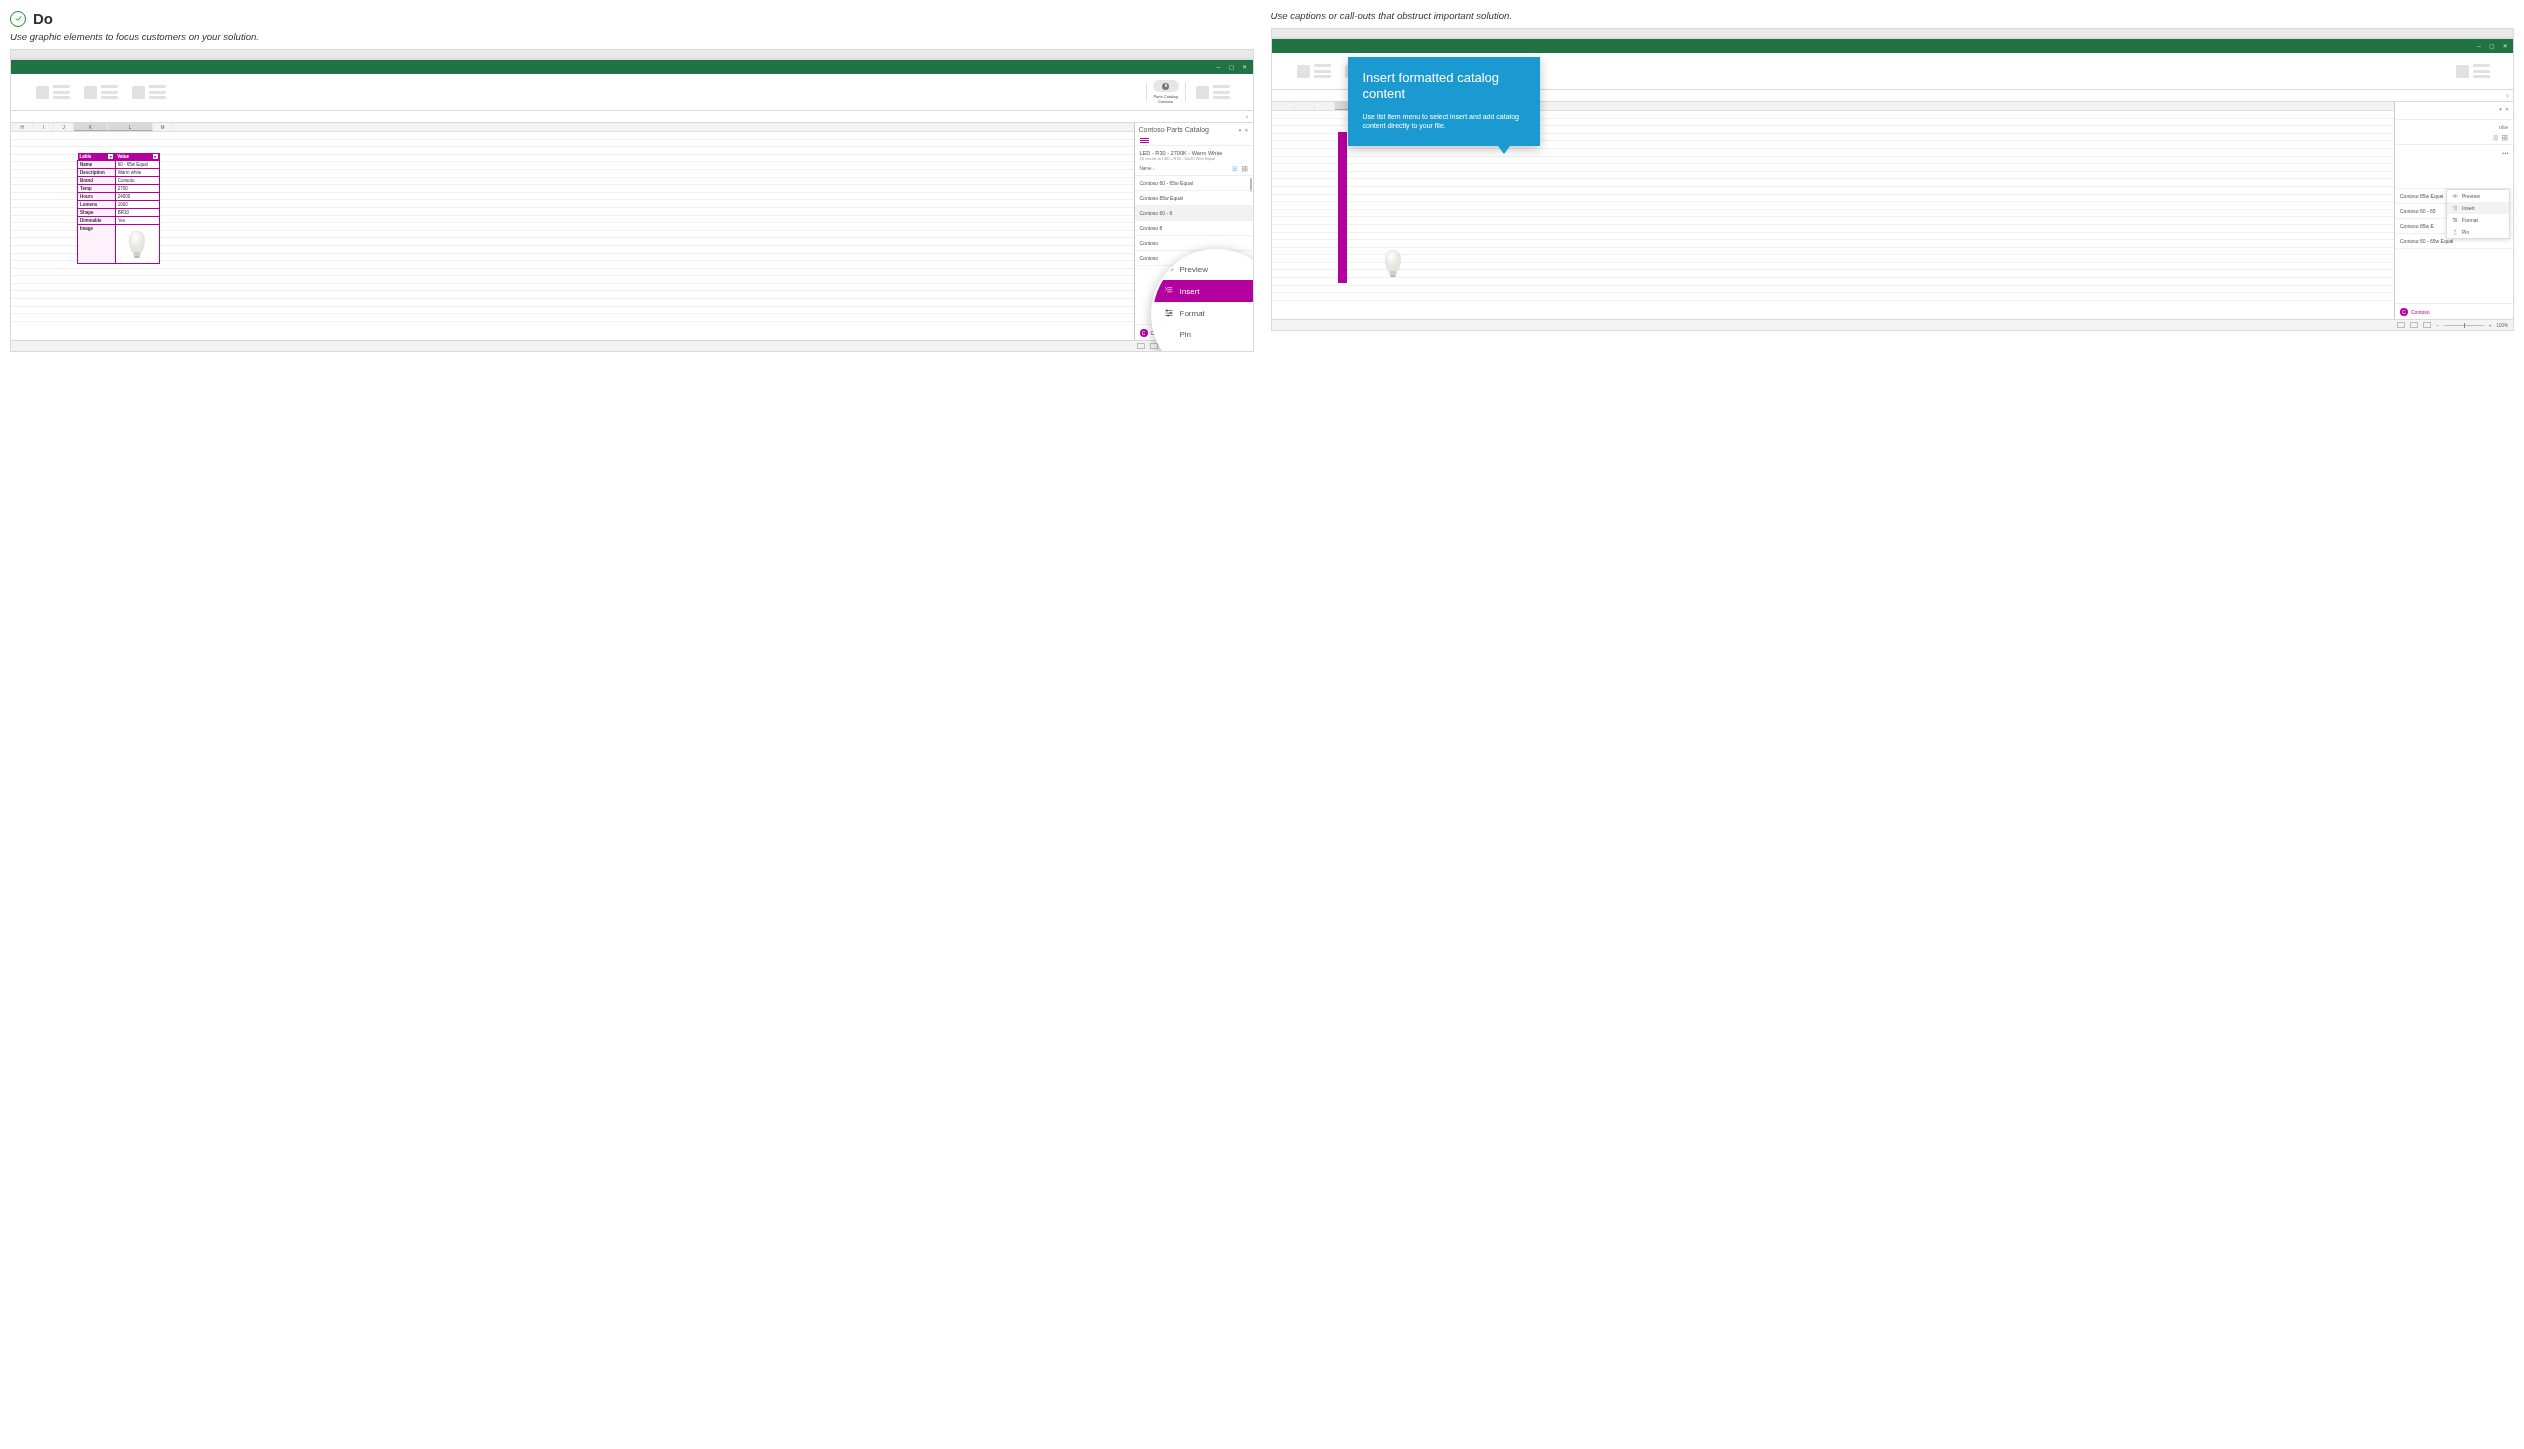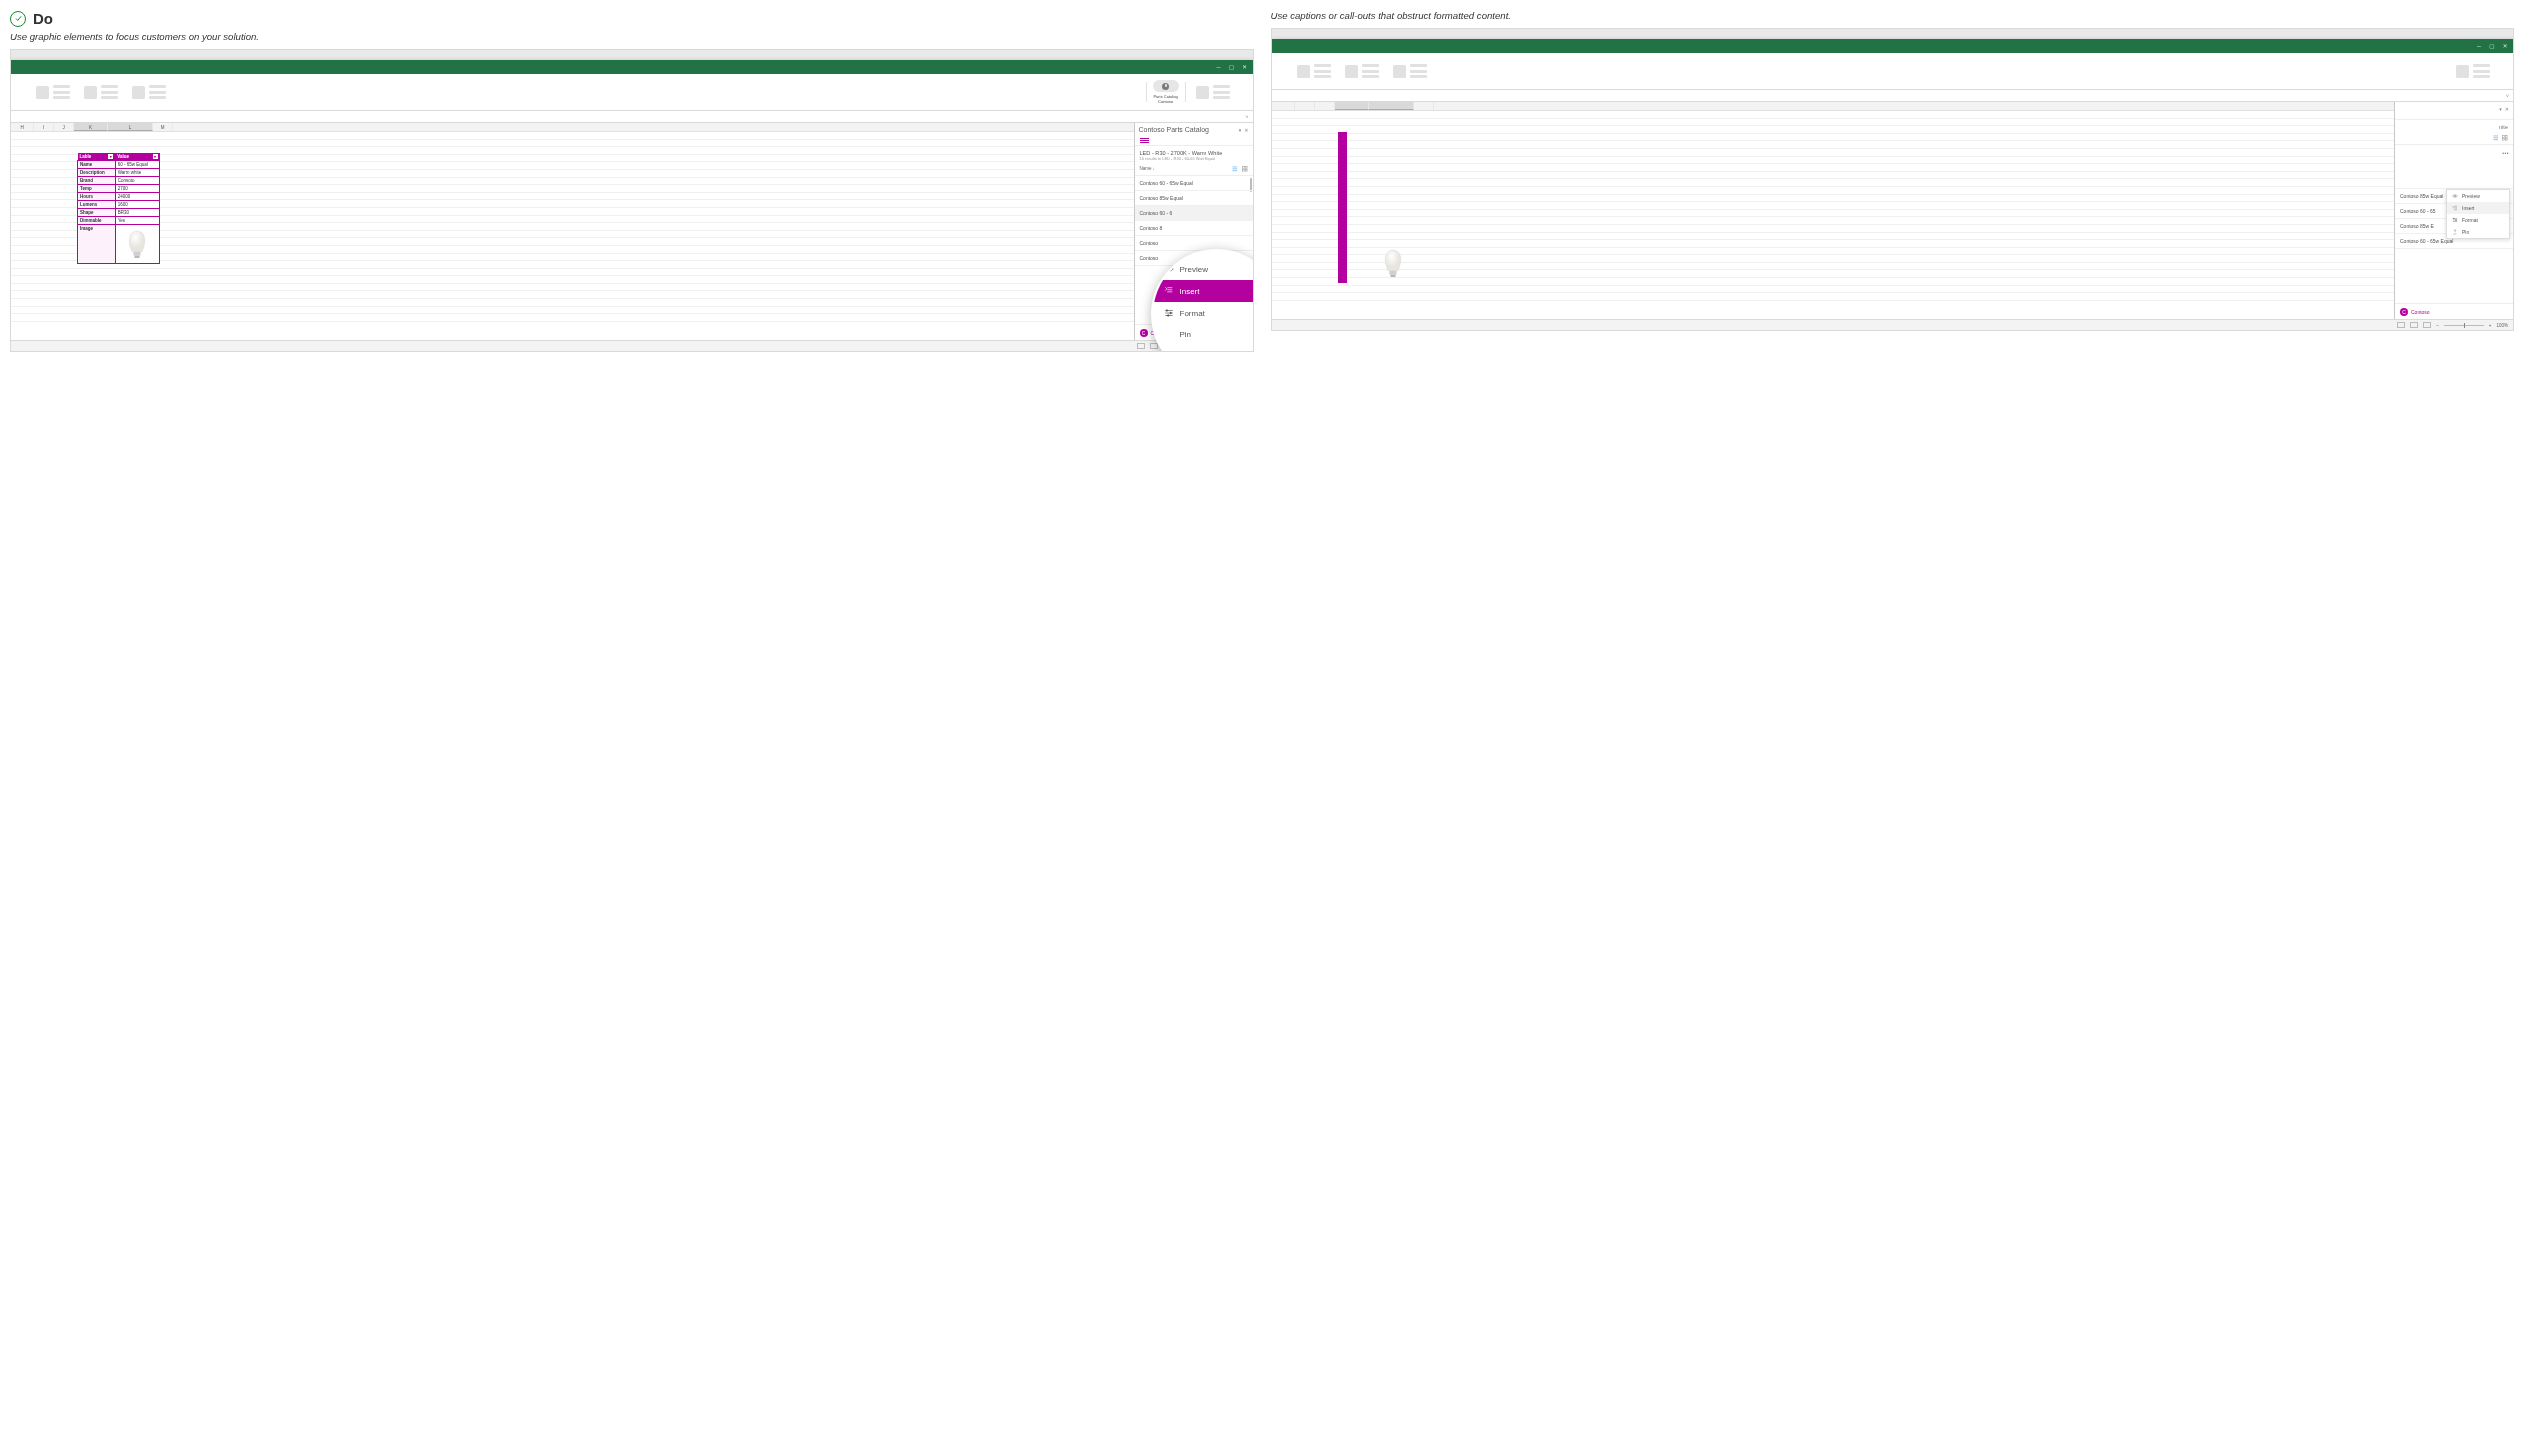--- a/index.html
+++ b/index.html
@@ -367,21 +367,21 @@
             <span style="width:10px"></span>
             <span>Pin</span>
           </div>
         </div>
       </div>
 
     </div>
   </div>
 
   <div class="col">
-    <div class="subtxt">Use captions or call-outs that obstruct formatted content.</div>
+    <div class="subtxt">Use captions or call-outs that obstruct important solution.</div>
 
     <div class="frame">
       <div class="win">
         <div class="titlebar">
           <div class="wbtn">─</div>
           <div class="wbtn">▢</div>
           <div class="wbtn">✕</div>
         </div>
         <div class="ribbon">
           <div class="rgroup">
@@ -553,17 +553,21 @@
           <div class="box"></div>
           <div class="box"></div>
           <div class="box"></div>
           <span>–</span>
           <div class="slider"></div>
           <span>+</span>
           <span>100%</span>
         </div>
       </div>
 
+      <div class="callout">
+        <div class="title">Insert formatted catalog content</div>
+        <div class="body-txt">Use list item menu to select insert and add catalog content directly to your file.</div>
+      </div>
     </div>
   </div>
 
 </div>
 
 
 </body></html>

